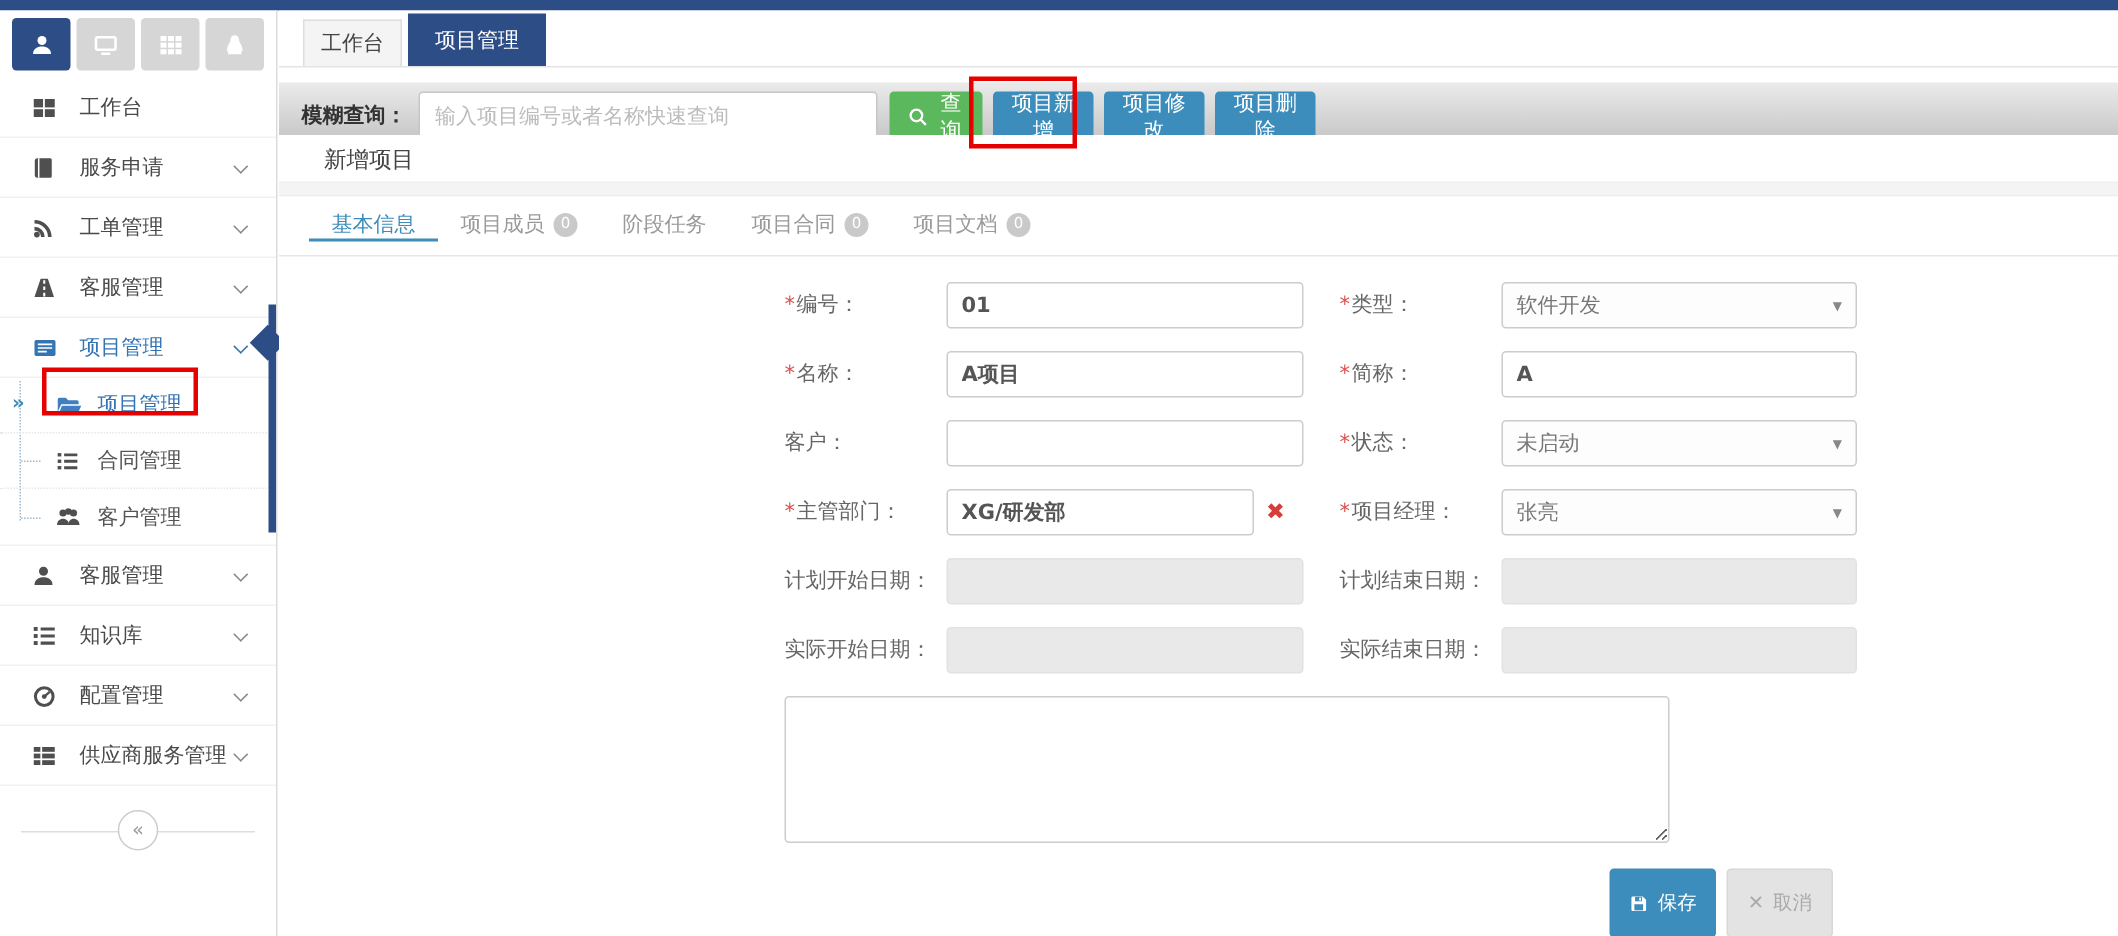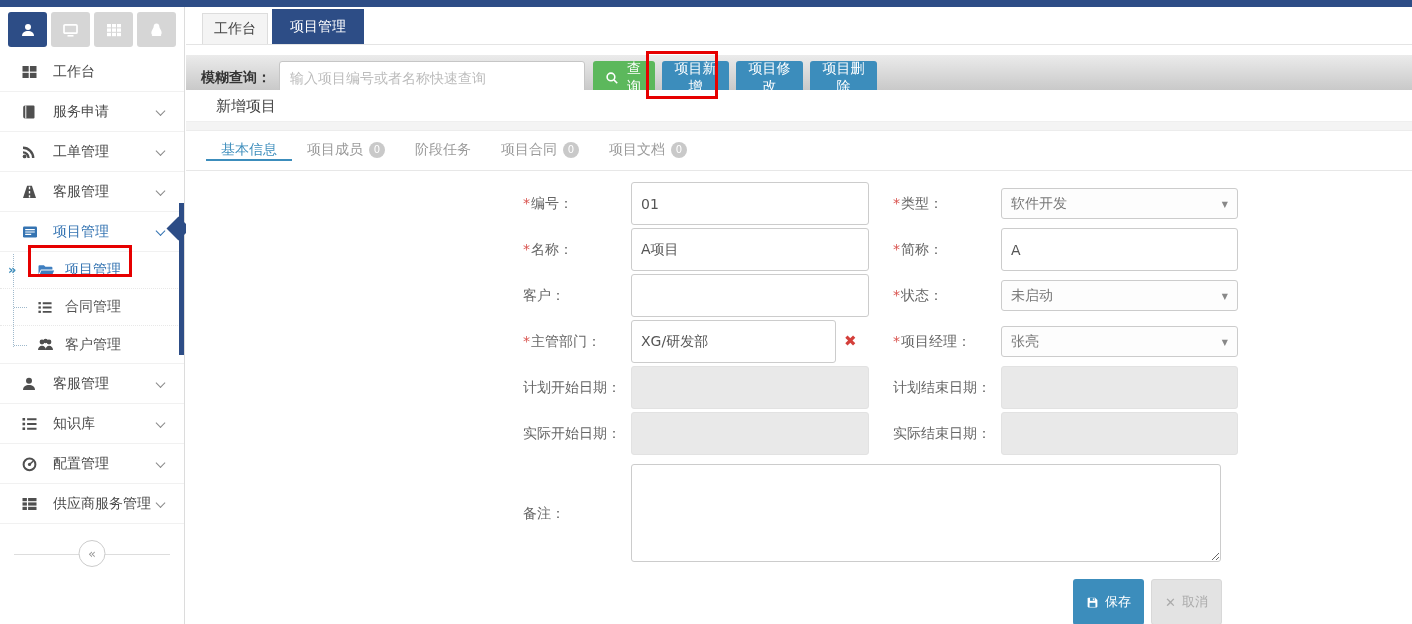--- a/index.html
+++ b/index.html
@@ -62,21 +62,21 @@
   .pbadge { display:inline-flex; align-items:center; justify-content:center; min-width:16px; height:16px; border-radius:50%; background:#c9c9c9; color:#fff; font-size:10px; }
 
   
   .form { padding:17px 0 0 337px; }
   .frow { display:flex; margin-bottom:15px; height:31px; }
   .lbl { width:108px; font-size:14px; color:#666; line-height:31px; white-space:nowrap; }
   .lbl2 { margin-left:24px; }
   .req { color:#d9534f; margin-right:1px; }
   .ctl { width:238px; display:flex; align-items:center; }
   .ctl2 { width:237px; }
-  .inp { width:100%; height:43px; border:1px solid #ccc; border-radius:3px; padding:0 9px; font-size:14px; color:#555; font-family:inherit; background:#fff; }
+  .inp { width:100%; height:31px; border:1px solid #ccc; border-radius:3px; padding:0 9px; font-size:14px; color:#555; font-family:inherit; background:#fff;font-weight:bold; }
   .inp.short { width:205px; }
   .inp:disabled, .inp.disabled { background:#e9e9e9; border-color:#e2e2e2; }
   .clear-x { margin-left:8px; color:#d43f3a; font-size:15px; font-weight:bold; cursor:pointer; line-height:31px; }
   .sel { position:relative; width:100%; height:31px; border:1px solid #ccc; border-radius:3px; background:#fdfdfd; display:flex; align-items:center; padding:0 9px; color:#777; cursor:pointer; }
   .sel .caret { position:absolute; right:9px; top:50%; transform:translateY(-50%); font-size:8px; color:#888; }
   .remark-row { display:flex; margin-bottom:0; }
   .remark-row .lbl { line-height:98px; }
   .ta { width:590px; height:98px; border:1px solid #ccc; border-radius:3px; resize:both; font-family:inherit; font-size:14px; color:#555; padding:6px 9px; }
   .actions { width:699px; display:flex; justify-content:flex-end; gap:7px; margin-top:17px; }
   .abtn { height:46px; border-radius:3px; border:none; font-size:13px; font-family:inherit; display:flex; align-items:center; gap:6px; padding:0 13px; cursor:pointer;text-align:center; }
@@ -419,21 +419,20 @@
         <span class="ctl">
             <input class="inp disabled" type="text" disabled="" style="">
           </span>
         <span class="lbl lbl2"><span>实际结束日期：</span></span>
         <span class="ctl ctl2">
             <input class="inp disabled" type="text" disabled="" style="">
           </span>
       </div>
 
       <div class="remark-row">
-        <span class="lbl"><span>备注：</span></span>
         <textarea class="ta" style=""></textarea>
       </div>
 
       <div class="actions">
         <button class="abtn abtn-save">
           <span>
               <svg width="13" height="13" viewBox="0 0 16 16" fill="#fff">
                 <path d="M2 3a1 1 0 0 1 1-1h8.2L14 4.8V13a1 1 0 0 1-1 1H3a1 1 0 0 1-1-1z"></path>
                 <rect x="5" y="2.4" width="5.6" height="3.6" fill="#3c8dbc"></rect>
                 <rect x="8.4" y="3" width="1.4" height="2.4" fill="#fff"></rect>

